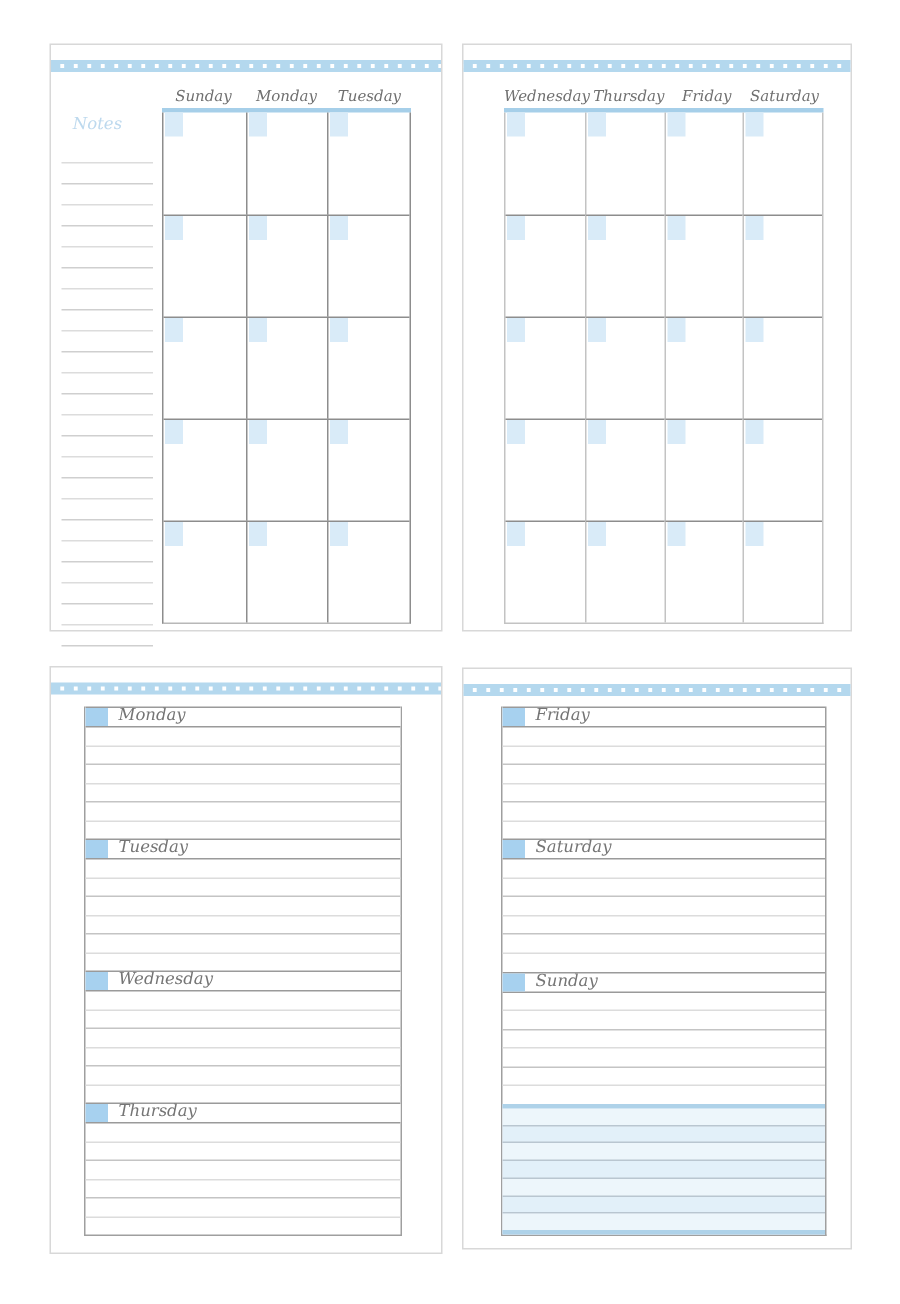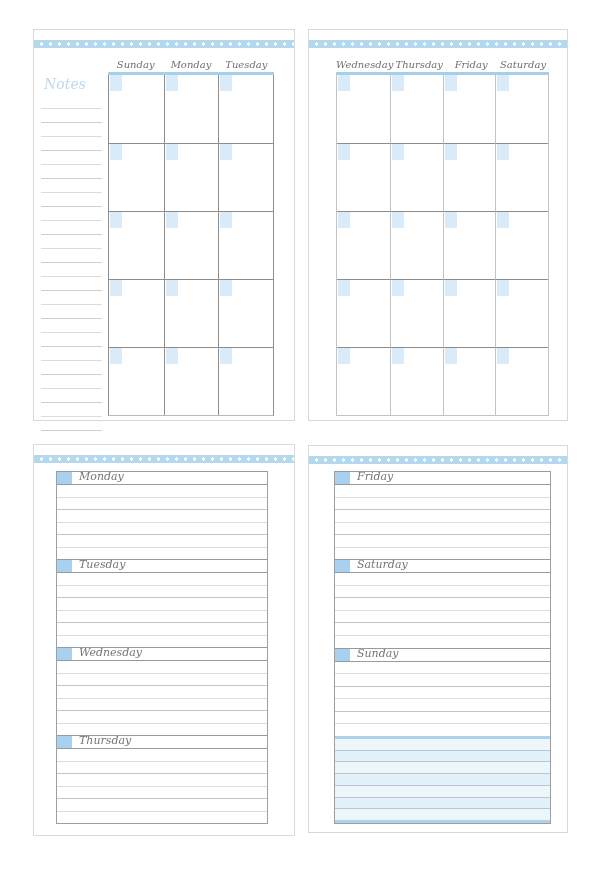--- a/index.html
+++ b/index.html
@@ -13,21 +13,21 @@
   #p-br{left:308px;top:445px;width:260px;height:388px;}
 
   
   .ribbon{position:absolute;left:0;right:0;top:10px;height:8px;
     background-color:var(--ribbon_blue);
     background-image:radial-gradient(circle,#ffffff 1.5px,rgba(255,255,255,0) 1.6px);
     background-size:9px 8px;background-position:3px 0;}
 
   
   .notes-label{position:absolute;left:6px;top:46px;width:50px;text-align:center;
-    font-style:italic;font-size:14px;color:var(--notes_label_blue);}
+    font-style:italic;font-size:11px;color:var(--notes_label_blue);}
   .notes-lines{position:absolute;left:7px;top:65px;width:61px;}
   .note-line{height:13px;border-bottom:1px solid #dcdcdc;}
   .note-line:nth-child(even){border-bottom-color:#cfcfcf;}
 
   .cal{position:absolute;top:28px;}
   #p-tl .cal{left:74px;width:166px;}
   #p-tr .cal{left:27px;width:213px;}
   .cal-headers{display:grid;height:14px;}
   #p-tl .cal-headers{grid-template-columns:repeat(3,1fr);}
   #p-tr .cal-headers{grid-template-columns:repeat(4,1fr);}

